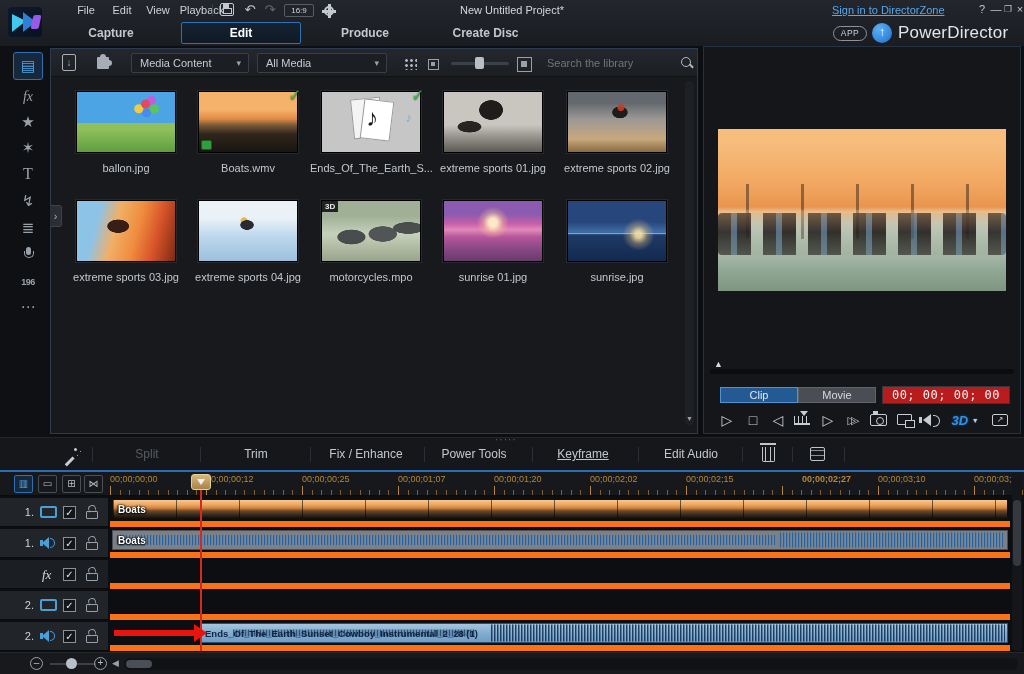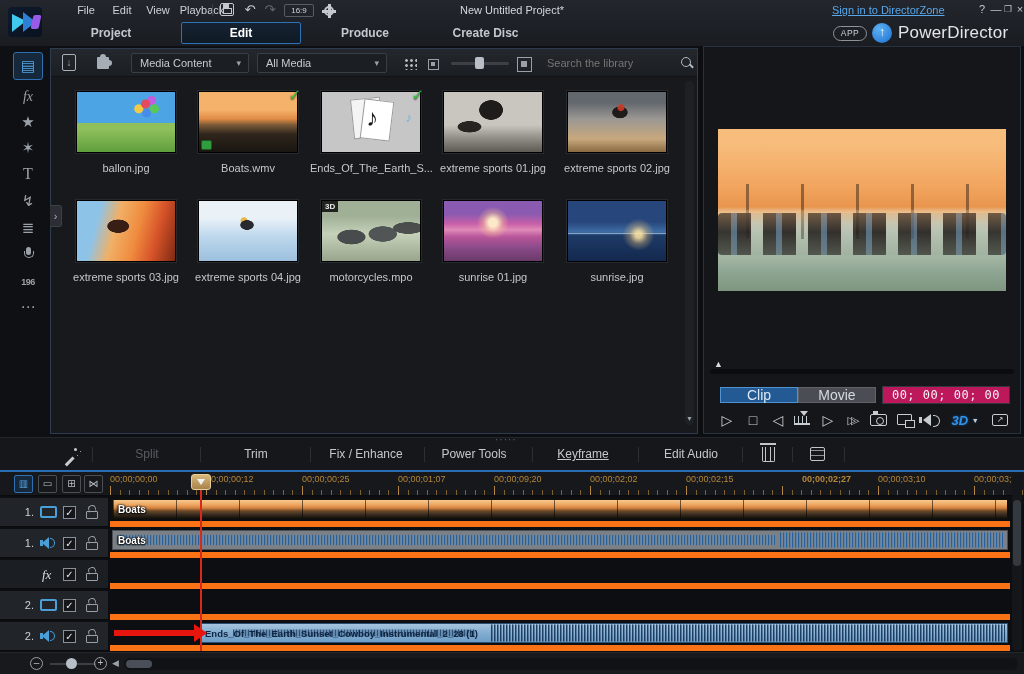--- a/index.html
+++ b/index.html
@@ -147,24 +147,24 @@
   .screen { position:absolute; left:14px; top:82px; width:288px; height:162px; overflow:hidden;
             background:linear-gradient(180deg,#f7bd7d 0 8%,#f2a65f 35%,#e8954e 48%,#e9c9a0 52%,#cdd6c6 58%,#b4c2b0 72%,#8fa694 88%,#7e957f 100%); }
   .poles { position:absolute; left:0; right:0; top:34%; height:34%;
            background:repeating-linear-gradient(90deg, transparent 0 28px, rgba(70,48,30,.55) 28px 31px, transparent 31px 55px); }
   .boatsband { position:absolute; left:0; right:0; top:52%; height:26%; border-radius:4px;
            background:repeating-linear-gradient(90deg, rgba(30,26,24,.85) 0 13px, rgba(62,88,116,.8) 13px 19px, rgba(35,30,28,.9) 19px 33px, rgba(150,160,150,.25) 33px 45px); }
   .boatfade { position:absolute; left:0; right:0; top:50%; height:30%;
            background:linear-gradient(180deg, rgba(240,180,120,.35), rgba(0,0,0,0) 45%, rgba(160,180,160,.35)); }
   .seekbar { position:absolute; left:6px; right:6px; top:322px; height:5px; background:#0b0c0e; border-radius:3px; }
   .seek-tri { position:absolute; left:10px; top:312px; color:#d6dade; font-size:9px; }
-  .pv-tab { position:absolute; top:340px; width:78px; height:16px; font-size:14px; line-height:14px; text-align:center; cursor:pointer; }
+  .pv-tab { position:absolute; top:340px; width:78px; height:16px; font-size:11px; line-height:14px; text-align:center; cursor:pointer; }
   .pv-clip { left:16px; background:#235a93; border:1px solid #4f93d2; color:#dcE9f5; }
   .pv-movie { left:94px; background:#4a4e54; border:1px solid #606469; color:#d6dade; }
-  .timecode { position:absolute; left:178px; top:339px; width:128px; height:18px; background:#be185d; border:1px solid #34383e;
+  .timecode { position:absolute; left:178px; top:339px; width:128px; height:18px; background:#b91c1c; border:1px solid #34383e;
               color:#f2f3f5; font-family:"DejaVu Sans Mono", monospace; font-size:12px; line-height:16px; text-align:center; letter-spacing:.5px; }
   .tr-btn { position:absolute; top:362px; width:22px; height:22px; color:#c8cdd3; font-size:14px; line-height:22px; text-align:center; cursor:pointer; }
   .ico-ruler2 { position:absolute; left:2px; top:7px; width:16px; height:9px; border-bottom:2px solid #c8cdd3;
                 background:repeating-linear-gradient(90deg,#c8cdd3 0 1px, transparent 1px 4px); }
   .ico-ruler2:before { content:""; position:absolute; left:6px; top:-5px; border-left:4px solid transparent; border-right:4px solid transparent; border-top:5px solid #c8cdd3; }
   .ico-cam { position:absolute; left:2px; top:5px; width:17px; height:12px; border:1.5px solid #c8cdd3; border-radius:2px; }
   .ico-cam:before { content:""; position:absolute; left:5px; top:2px; width:6px; height:6px; border:1.5px solid #c8cdd3; border-radius:50%; }
   .ico-cam:after { content:""; position:absolute; left:2px; top:-4px; width:5px; height:3px; background:#c8cdd3; }
   .ico-win { position:absolute; left:3px; top:5px; width:15px; height:11px; border:1.5px solid #c8cdd3; border-radius:1px; }
   .ico-win:after { content:""; position:absolute; right:-4px; bottom:-4px; width:8px; height:6px; background:#14161a; border:1.5px solid #c8cdd3; }
@@ -285,21 +285,21 @@
     <span class="ico-btn ico-gear" style="left:322px;top:4px;">
         <span class="c"></span>
       </span>
     <div class="proj-title">New Untitled Project*</div>
     <div class="signin">Sign in to DirectorZone</div>
     <div class="winctl" style="left:976px;">?</div>
     <div class="winctl" style="left:990px;">—</div>
     <div class="winctl" style="left:1002px;font-size:9px;">❐</div>
     <div class="winctl" style="left:1014px;">×</div>
 
-    <div class="mode-tab" style="left:55px;width:112px;">Project</div>
+    <div class="mode-tab" style="left:55px;width:112px;">Capture</div>
     <div class="mode-tab active" style="left:181px;width:120px;">Edit</div>
     <div class="mode-tab" style="left:310px;width:110px;">Produce</div>
     <div class="mode-tab" style="left:428px;width:115px;">Create Disc</div>
     <div class="app-pill">APP</div>
     <div class="dz-circle">↑</div>
     <div class="brand">PowerDirector</div>
   </div>
 
   <div class="rail">
     <div class="room active" style="top:6px;">▤</div>
@@ -470,21 +470,21 @@
   <div class="ruler">
     <span class="rtool active" style="left:14px;">▥</span>
     <span class="rtool" style="left:38px;">▭</span>
     <span class="rtool" style="left:62px;">⊞</span>
     <span class="rtool" style="left:84px;">⋈</span>
     <div class="ruler-scale">
       <span class="rlabel" style="left:2px;">00;00;00;00</span>
       <span class="rlabel" style="left:98px;">00;00;00;12</span>
       <span class="rlabel" style="left:194px;">00;00;00;25</span>
       <span class="rlabel" style="left:290px;">00;00;01;07</span>
-      <span class="rlabel" style="left:386px;">00;00;09;20</span>
+      <span class="rlabel" style="left:386px;">00;00;01;20</span>
       <span class="rlabel" style="left:482px;">00;00;02;02</span>
       <span class="rlabel" style="left:578px;">00;00;02;15</span>
       <span class="rlabel" style="left:694px;font-weight:bold;">00;00;02;27</span>
       <span class="rlabel" style="left:770px;">00;00;03;10</span>
       <span class="rlabel" style="left:866px;">00;00;03;22</span>
       <div class="ticks-min"></div>
       <div class="ticks-maj"></div>
     </div>
   </div>
 

